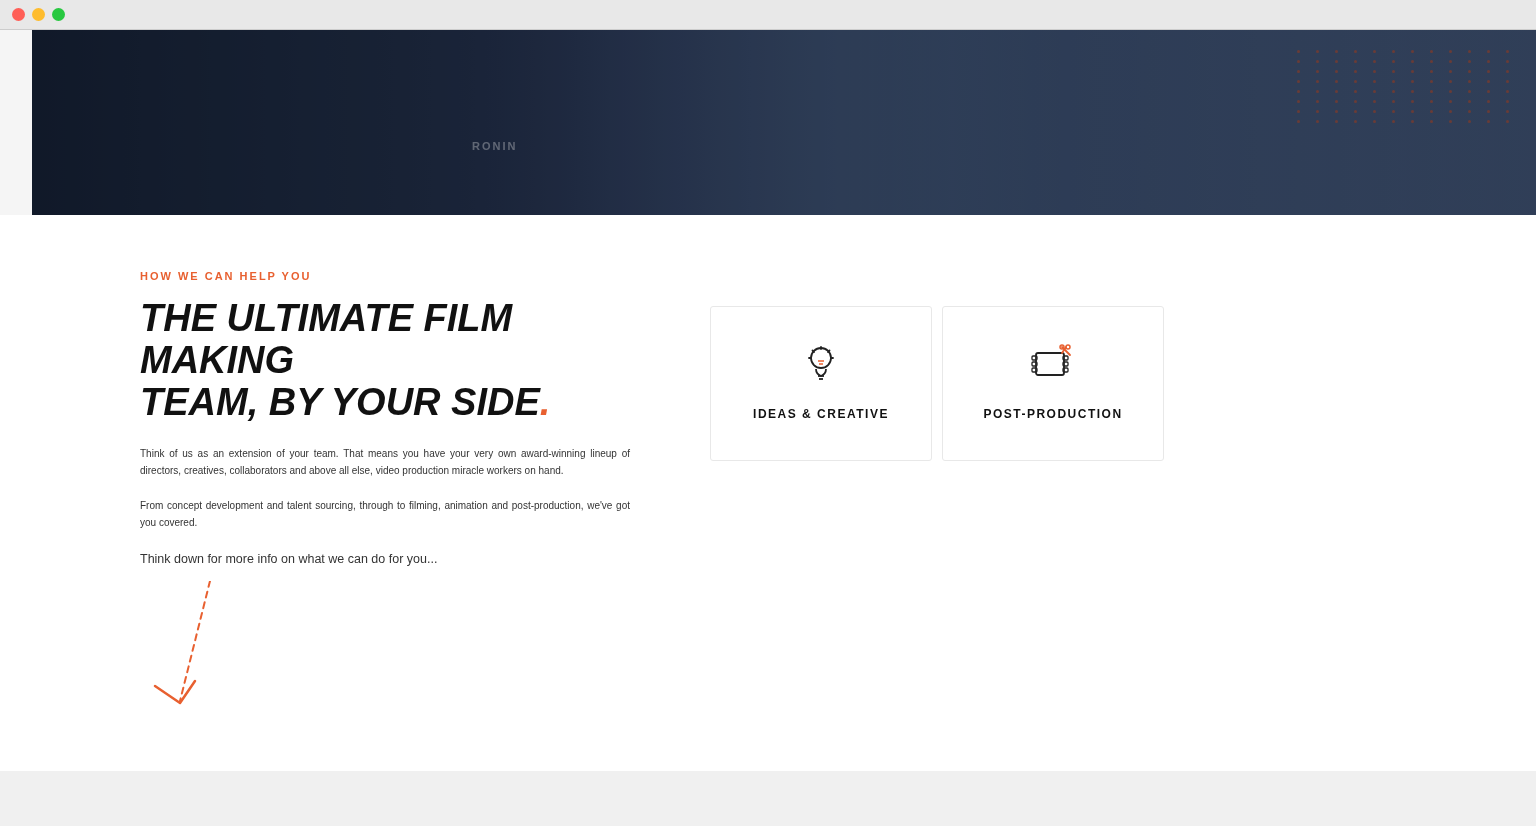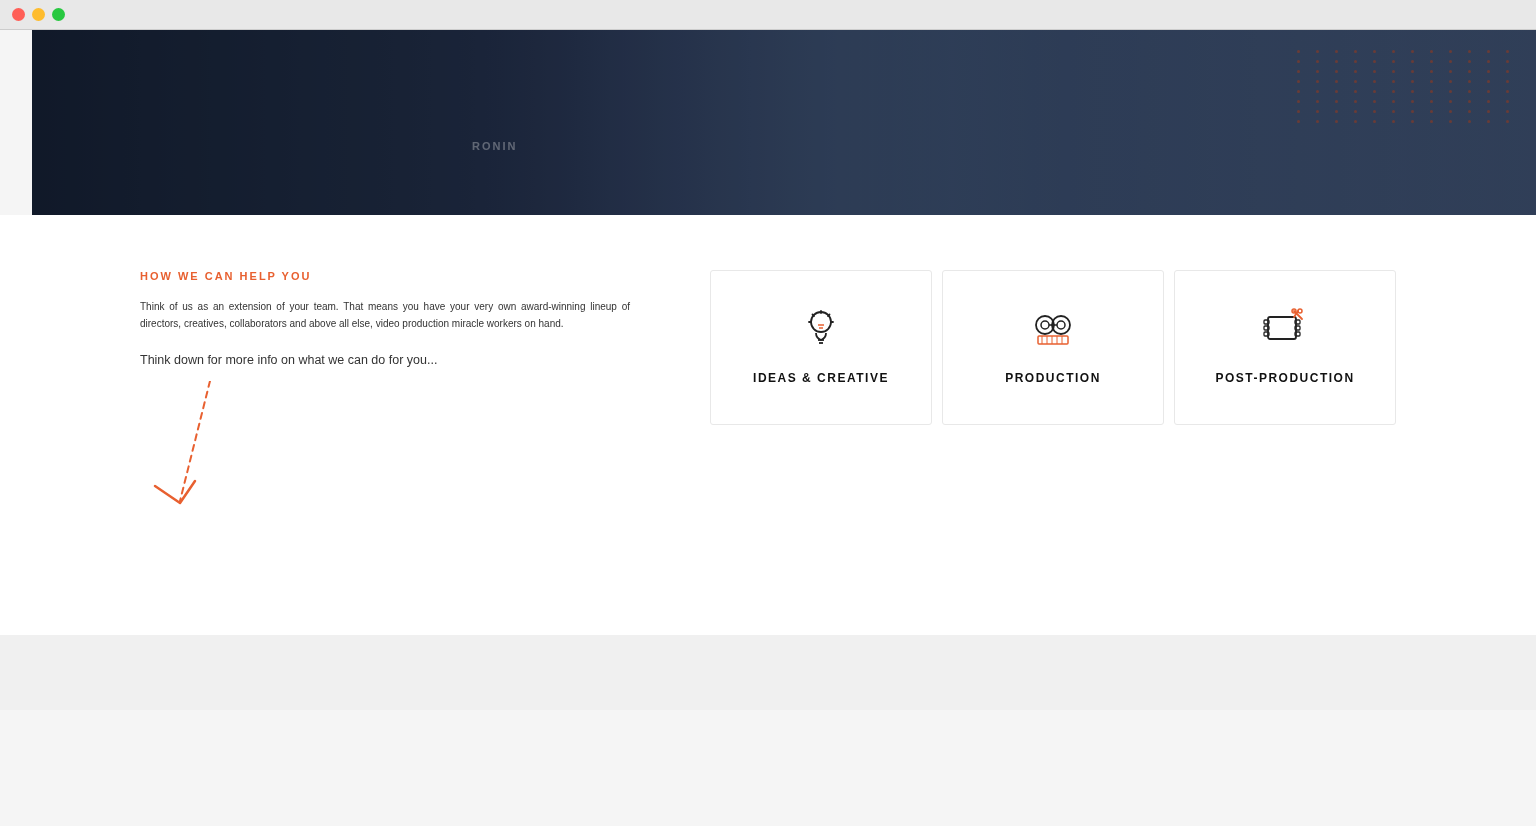--- a/index.html
+++ b/index.html
@@ -152,20 +152,21 @@
       height: 130px;
       margin-top: 10px;
     }
 
     
     .right-column {
       flex: 1;
       display: grid;
       grid-template-columns: repeat(3, 1fr);
       gap: 10px;
+      margin-top: 36px;
     }
 
     .service-card {
       background: white;
       border: 1px solid #e8e8e8;
       border-radius: 3px;
       padding: 32px 20px 28px 20px;
       display: flex;
       flex-direction: column;
       align-items: center;
@@ -308,21 +309,26 @@
         <div class="dot-orange"></div>
       </div>
   </div>
   <div class="hero-overlay"></div>
 </div>
 
 <div class="main-content">
 
   <div class="left-column">
     <p class="section-label">HOW WE CAN HELP YOU</p>
+    <h1 class="main-heading">
+      <span>THE ULTIMATE FILM MAKING</span><br>
+      <span>TEAM, BY YOUR SIDE</span><span class="dot-red-period" style="color: rgb(232, 96, 48);">.</span>
+    </h1>
     <p class="body-text">Think of us as an extension of your team. That means you have your very own award-winning lineup of directors, creatives, collaborators and above all else, video production miracle workers on hand.</p>
+    <p class="body-text">From concept development and talent sourcing, through to filming, animation and  post-production, we've got you covered.</p>
     <p class="scroll-text">Think down for more info on what we can do for you...</p>
 
     <div class="arrow-container">
       <svg width="200" height="130" viewBox="0 0 200 130">
         <line x1="70" y1="0" x2="40" y2="120" stroke="#e86030" stroke-width="2" stroke-dasharray="6,5" stroke-linecap="round"></line>
 
         <polyline points="15,105 40,122 55,100" fill="none" stroke="#e86030" stroke-width="2.5" stroke-linecap="round" stroke-linejoin="round"></polyline>
       </svg>
     </div>
   </div>
@@ -341,39 +347,20 @@
         <path d="M15 19 L13 19" stroke="#222" stroke-width="1.8" stroke-linecap="round"></path>
         <path d="M35 19 L37 19" stroke="#222" stroke-width="1.8" stroke-linecap="round"></path>
 
         <line x1="22" y1="22" x2="28" y2="22" stroke="#e86030" stroke-width="1.5"></line>
         <line x1="23" y1="25" x2="27" y2="25" stroke="#e86030" stroke-width="1.5"></line>
       </svg>
       <span class="service-name">IDEAS &amp; CREATIVE</span>
     </div>
 
 
-    <div class="service-card">
-      <svg class="service-icon" viewBox="0 0 50 50" fill="none" xmlns="http://www.w3.org/2000/svg">
-
-        <circle cx="17" cy="22" r="9" stroke="#222" stroke-width="1.8"></circle>
-        <circle cx="17" cy="22" r="4" stroke="#222" stroke-width="1.5"></circle>
-        <circle cx="33" cy="22" r="9" stroke="#222" stroke-width="1.8"></circle>
-        <circle cx="33" cy="22" r="4" stroke="#222" stroke-width="1.5"></circle>
-
-        <line x1="21" y1="22" x2="29" y2="22" stroke="#222" stroke-width="1.5"></line>
-
-        <rect x="10" y="33" width="30" height="8" rx="1" stroke="#e86030" stroke-width="1.5"></rect>
-        <line x1="14" y1="33" x2="14" y2="41" stroke="#e86030" stroke-width="1"></line>
-        <line x1="19" y1="33" x2="19" y2="41" stroke="#e86030" stroke-width="1"></line>
-        <line x1="24" y1="33" x2="24" y2="41" stroke="#e86030" stroke-width="1"></line>
-        <line x1="29" y1="33" x2="29" y2="41" stroke="#e86030" stroke-width="1"></line>
-        <line x1="34" y1="33" x2="34" y2="41" stroke="#e86030" stroke-width="1"></line>
-      </svg>
-      <span class="service-name">PRODUCTION</span>
-    </div>
 
 
     <div class="service-card">
       <svg class="service-icon" viewBox="0 0 50 50" fill="none" xmlns="http://www.w3.org/2000/svg">
 
         <rect x="8" y="14" width="28" height="22" rx="2" stroke="#222" stroke-width="1.8"></rect>
 
         <rect x="4" y="17" width="5" height="4" rx="1" stroke="#222" stroke-width="1.3"></rect>
         <rect x="4" y="23" width="5" height="4" rx="1" stroke="#222" stroke-width="1.3"></rect>
         <rect x="4" y="29" width="5" height="4" rx="1" stroke="#222" stroke-width="1.3"></rect>

